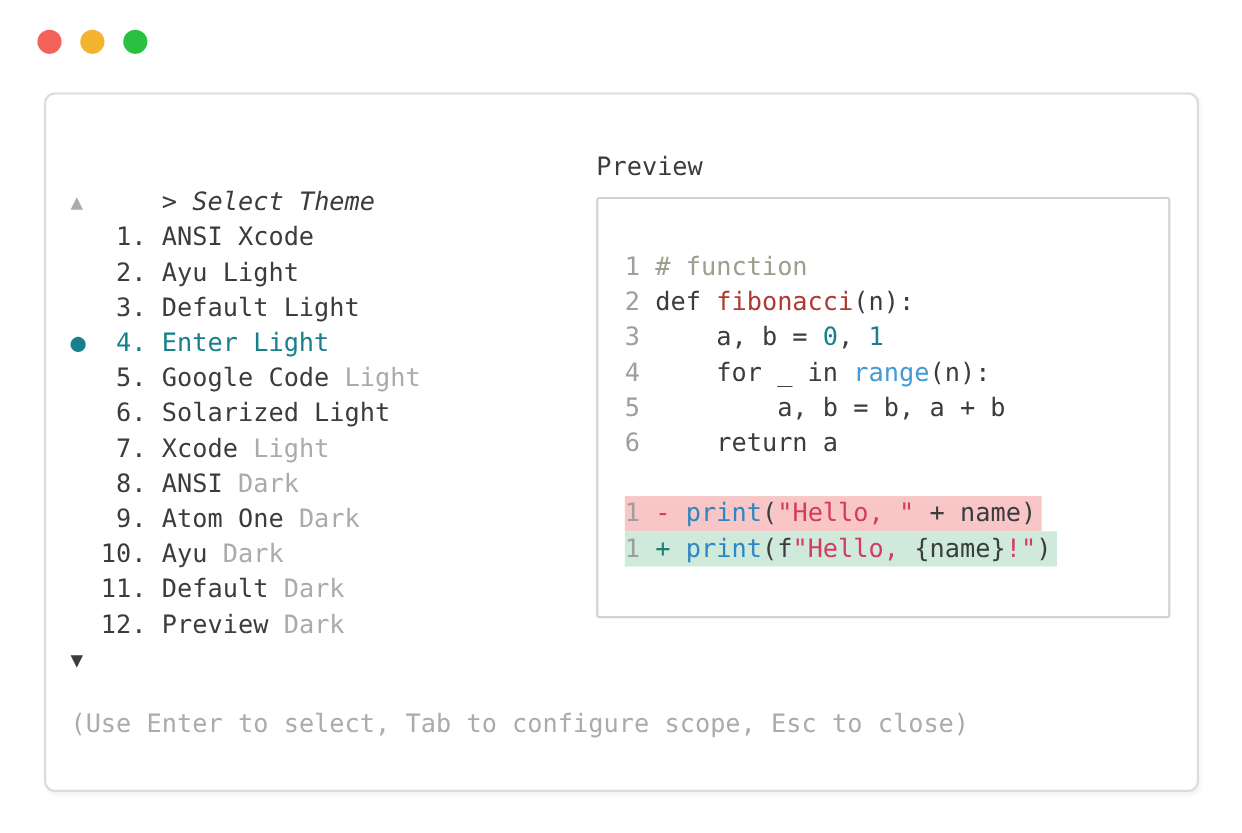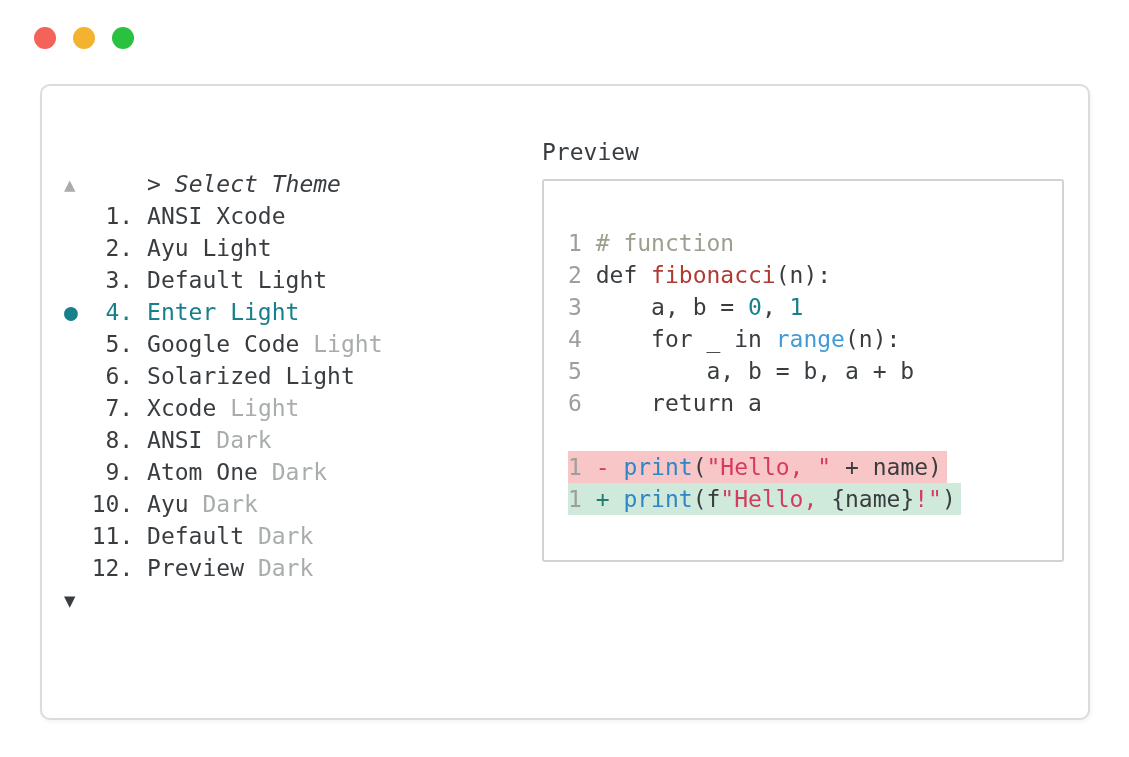--- a/index.html
+++ b/index.html
@@ -105,14 +105,15 @@
         <div class="crow"><span class="inner"><span class="ln">3</span> <span class="tk-plain">    a, b = </span><span class="tk-num">0</span><span class="tk-plain">, </span><span class="tk-num">1</span></span></div>
         <div class="crow"><span class="inner"><span class="ln">4</span> <span class="tk-plain">    for _ in </span><span class="tk-builtin">range</span><span class="tk-plain">(n):</span></span></div>
         <div class="crow"><span class="inner"><span class="ln">5</span> <span class="tk-plain">        a, b = b, a + b</span></span></div>
         <div class="crow"><span class="inner"><span class="ln">6</span> <span class="tk-plain">    return a</span></span></div>
         <div class="crow"></div>
         <div class="crow"><span class="inner del"><span class="ln">1</span> <span class="tk-del">- </span><span class="tk-call">print</span><span class="tk-plain">(</span><span class="tk-string">"Hello, "</span><span class="tk-plain"> + name)</span></span></div>
         <div class="crow"><span class="inner ins"><span class="ln">1</span> <span class="tk-ins">+ </span><span class="tk-call">print</span><span class="tk-plain">(f</span><span class="tk-string">"Hello, </span><span class="tk-plain">{name}</span><span class="tk-string">!"</span><span class="tk-plain">)</span></span></div>
       </div>
   </div>
 
+  <div class="row footer">(Use Enter to select, Tab to configure scope, Esc to close)</div>
 
 </div>
 
 </body></html>

